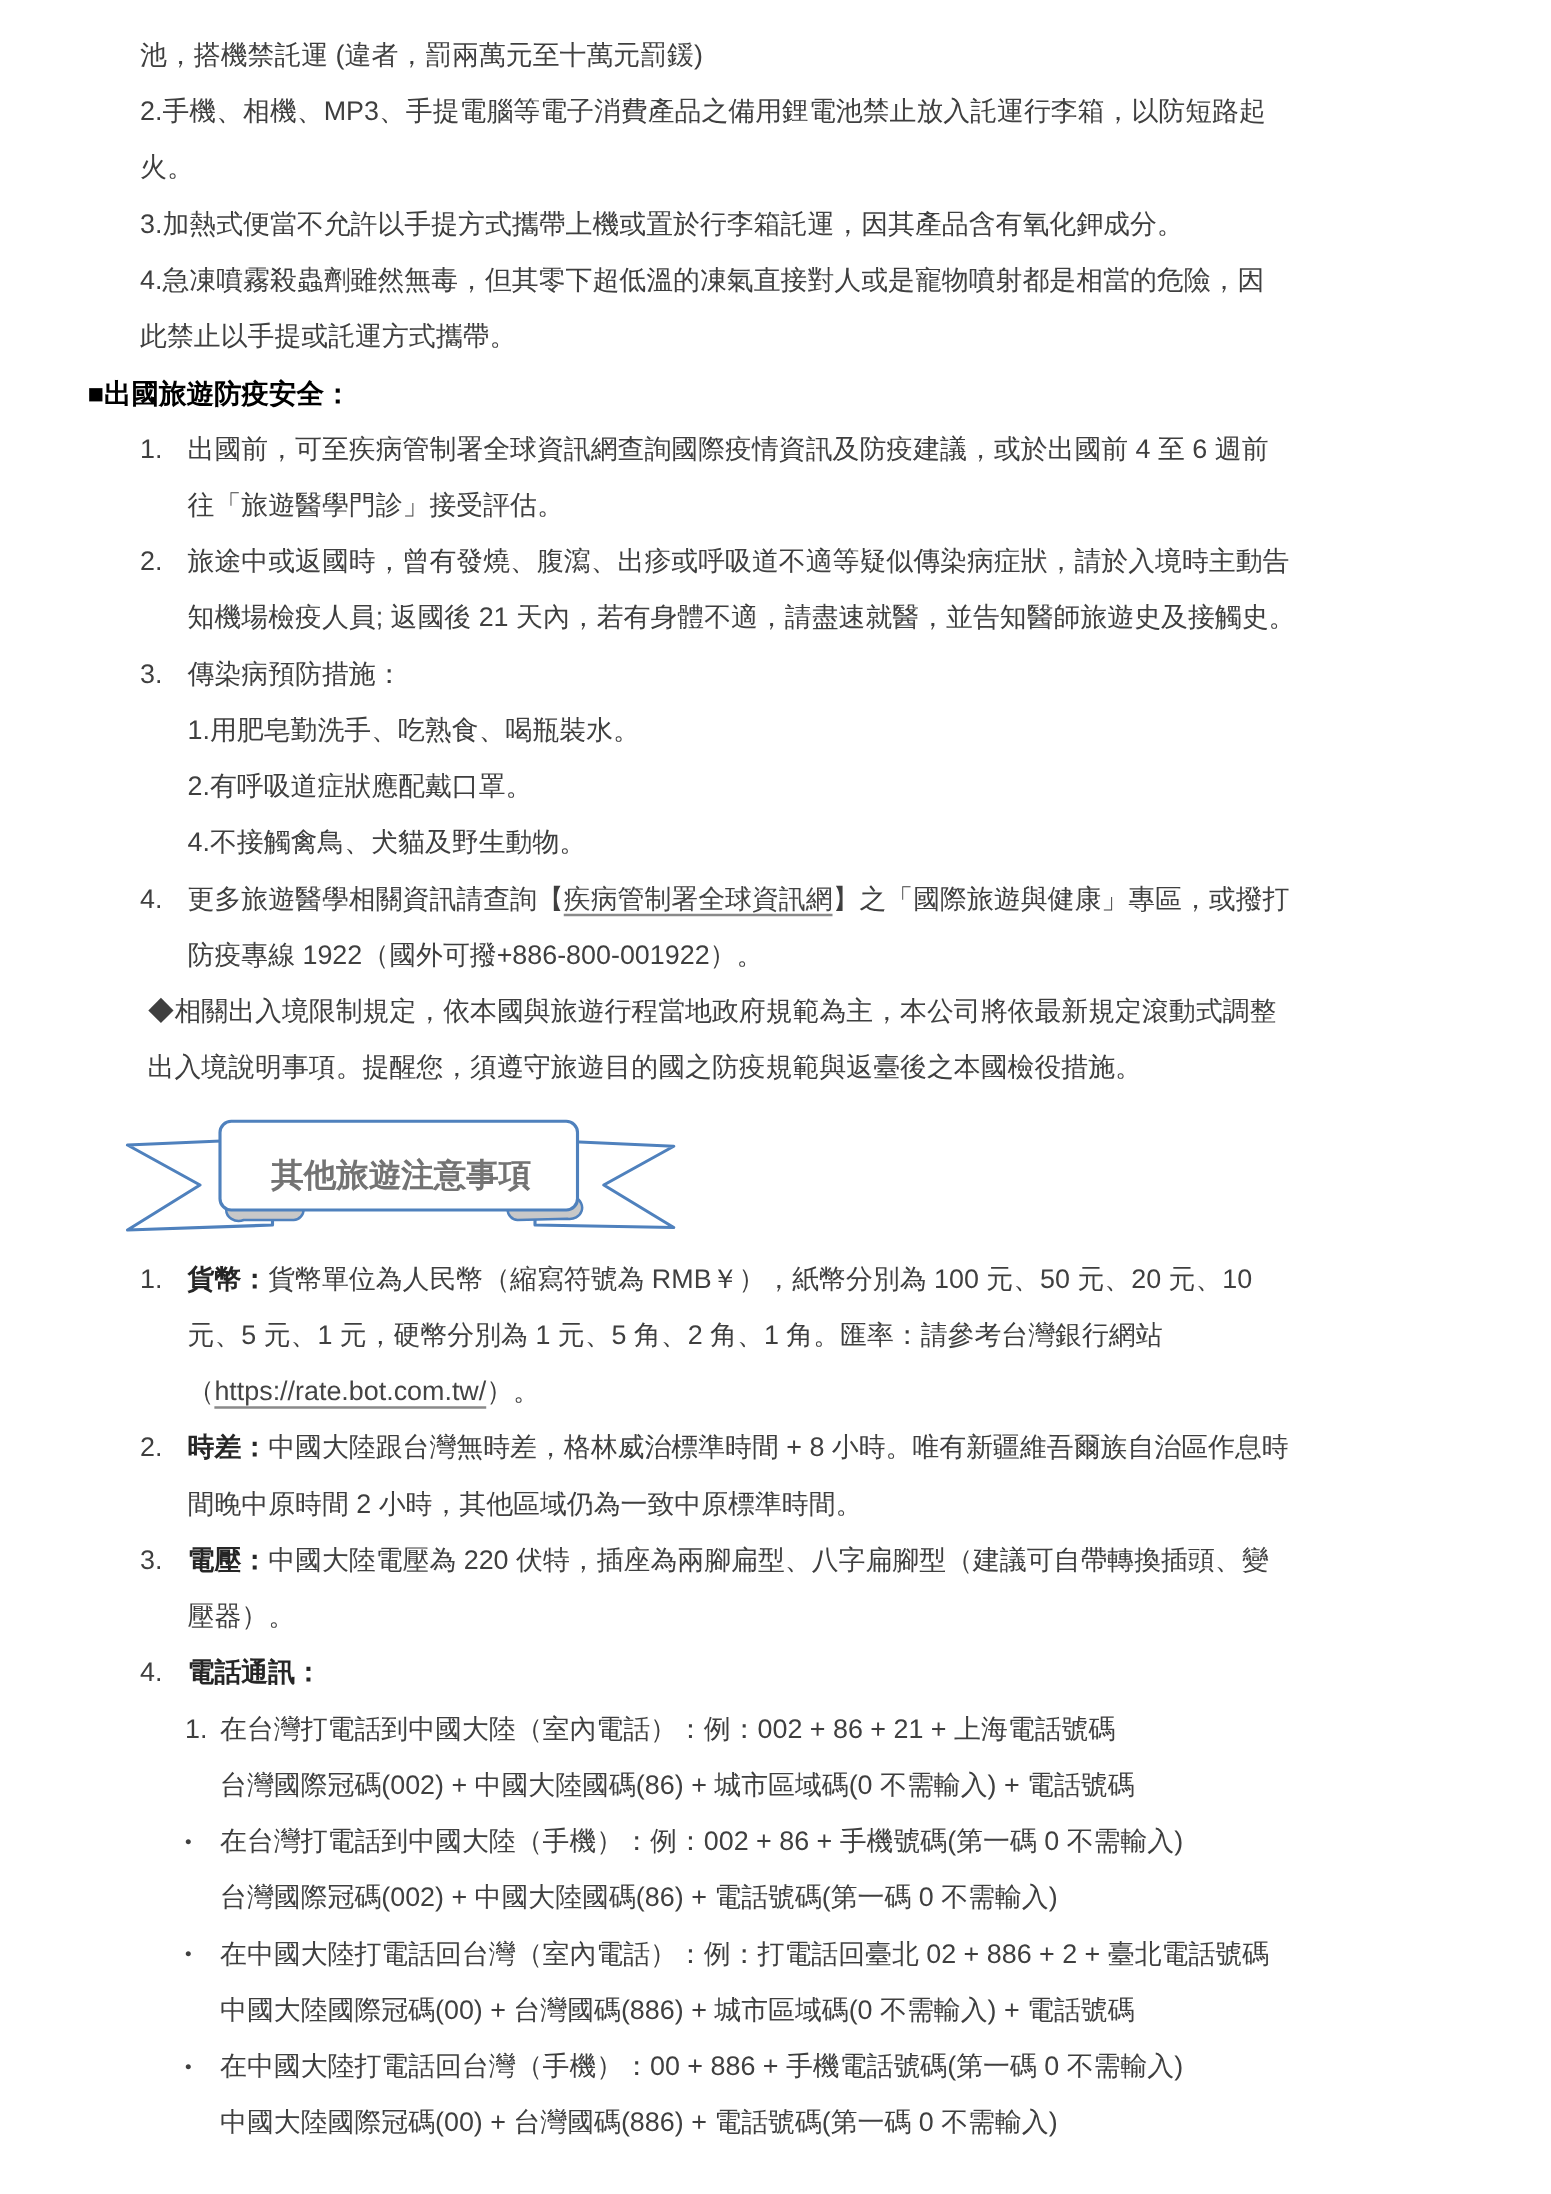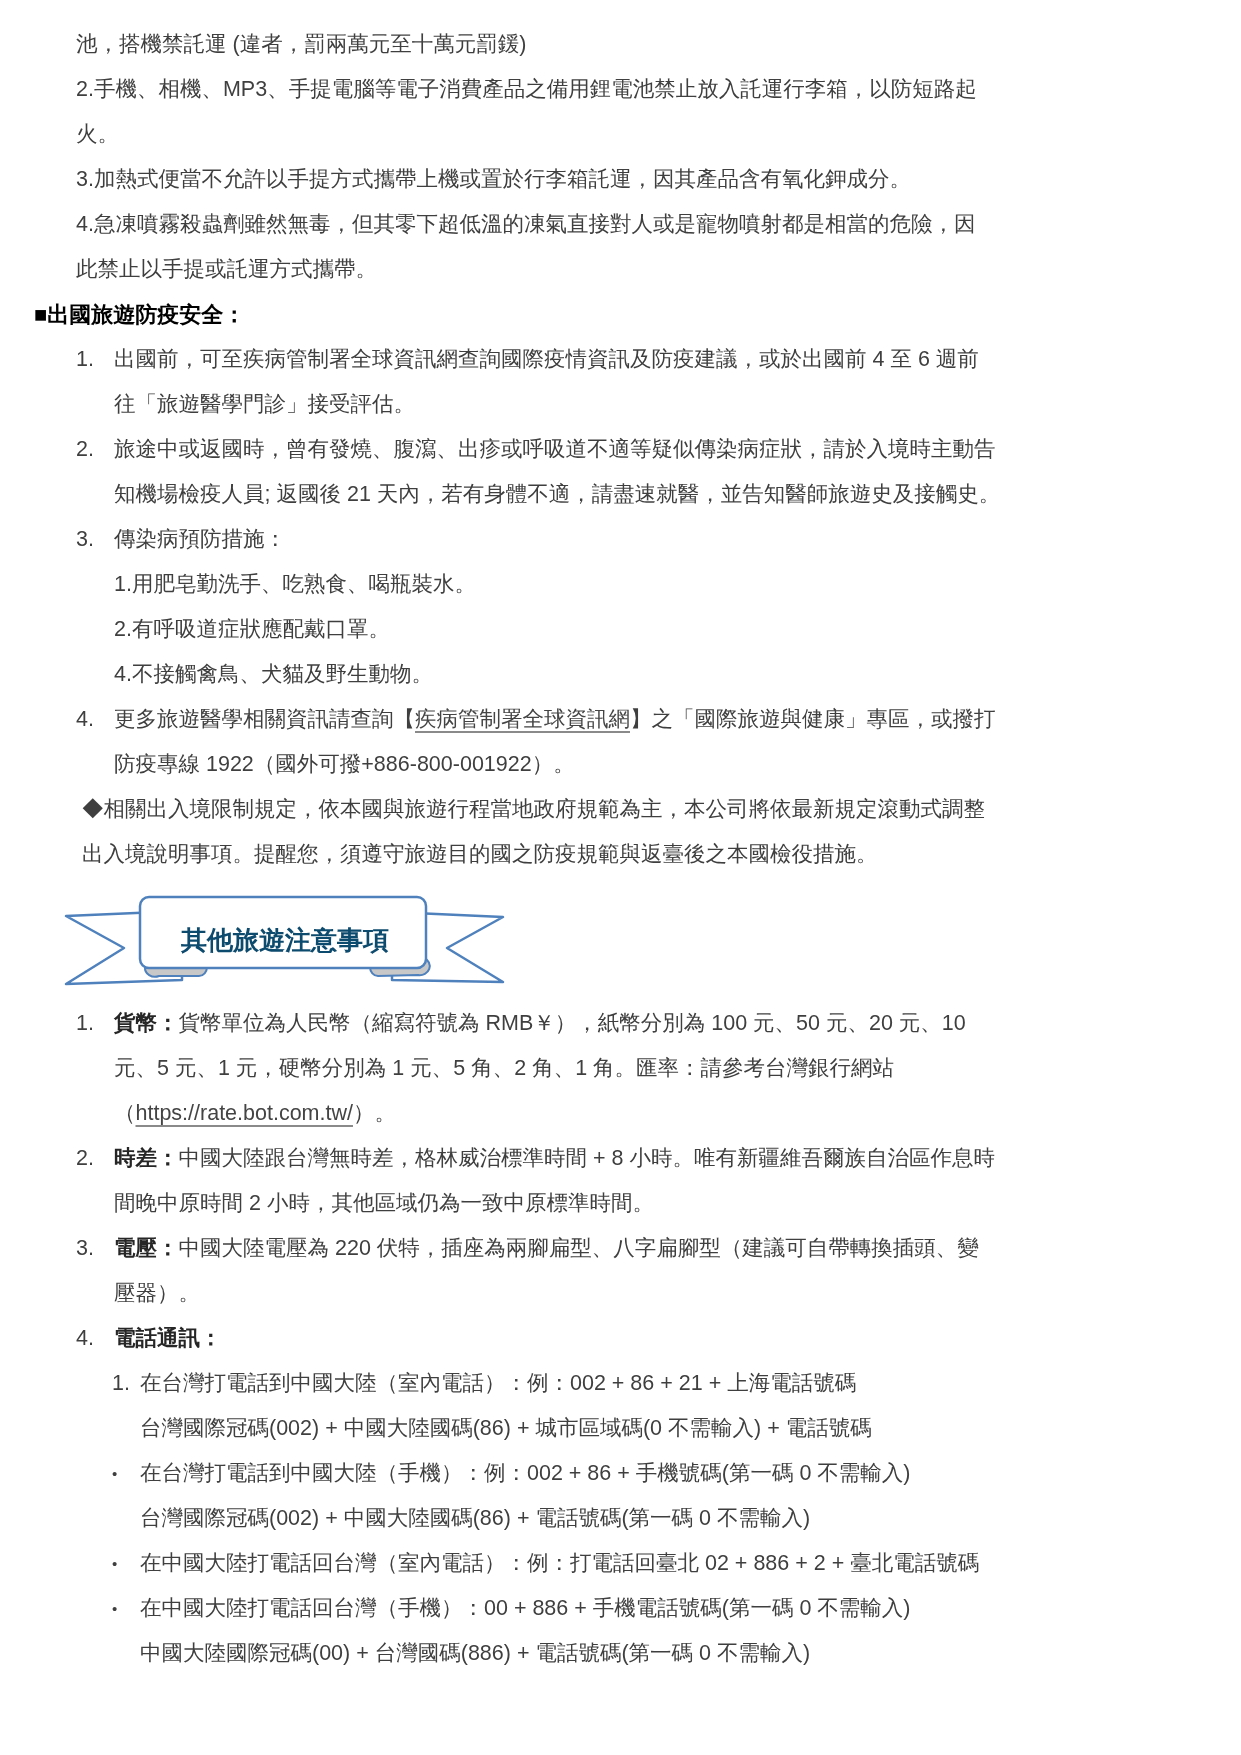--- a/index.html
+++ b/index.html
@@ -5,21 +5,21 @@
   html,body{margin:0;padding:0;background:#fff;}
   .page{
     position:relative;
     width:1062px;height:1755px;
     background:#ffffff;
     font-family:"Liberation Sans",sans-serif;
     font-size:21.5px;
     line-height:45px;
     color:#3f3f3f;
     box-sizing:border-box;
-    padding:22px 105px 0 76px;
+    padding:22px 105px 0 112px;
     overflow:hidden;
   }
   .line{white-space:nowrap;}
   .section-heading{
     font-weight:bold;color:#000000;margin-left:-42px;
     font-size:22px;
   }
   .num-item{display:flex;}
   .num{flex:none;width:38px;color:#3f3f3f;}
   .item-body{flex:1;min-width:0;}
@@ -29,21 +29,21 @@
   
   .ribbon-wrap{
     position:relative;
     width:445px;height:102px;
     margin:13px 0 9px -14px;
   }
   .ribbon-wrap svg{position:absolute;left:0;top:0;}
   .ribbon-title{
     position:absolute;left:80px;top:30px;width:286px;
     text-align:center;
-    font-size:26px;font-weight:bold;color:#0c4a6e;
+    font-size:26px;font-weight:bold;color:#737373;
     line-height:40px;white-space:nowrap;
   }
   
   .phone-item{display:flex;margin-left:36px;}
   .pmarker{flex:none;width:28px;}
   .pmarker.bullet{font-size:15px;}
   .pbody{flex:1;min-width:0;}
   .pformula{margin-left:0px;}
 </style>
 </head>
@@ -173,20 +173,21 @@
     <div class="pbody">
       <div class="line">在台灣打電話到中國大陸（手機）：例：002 + 86 + 手機號碼(第一碼 0 不需輸入)</div>
       <div class="line pformula">台灣國際冠碼(002) + 中國大陸國碼(86) + 電話號碼(第一碼 0 不需輸入)</div>
     </div>
   </div>
 
   <div class="phone-item">
     <span class="pmarker bullet">•</span>
     <div class="pbody">
       <div class="line">在中國大陸打電話回台灣（室內電話）：例：打電話回臺北 02 + 886 + 2 + 臺北電話號碼</div>
+      <div class="line pformula">中國大陸國際冠碼(00) + 台灣國碼(886) + 城市區域碼(0 不需輸入) + 電話號碼</div>
     </div>
   </div>
 
   <div class="phone-item">
     <span class="pmarker bullet">•</span>
     <div class="pbody">
       <div class="line">在中國大陸打電話回台灣（手機）：00 + 886 + 手機電話號碼(第一碼 0 不需輸入)</div>
       <div class="line pformula">中國大陸國際冠碼(00) + 台灣國碼(886) + 電話號碼(第一碼 0 不需輸入)</div>
     </div>
   </div>

